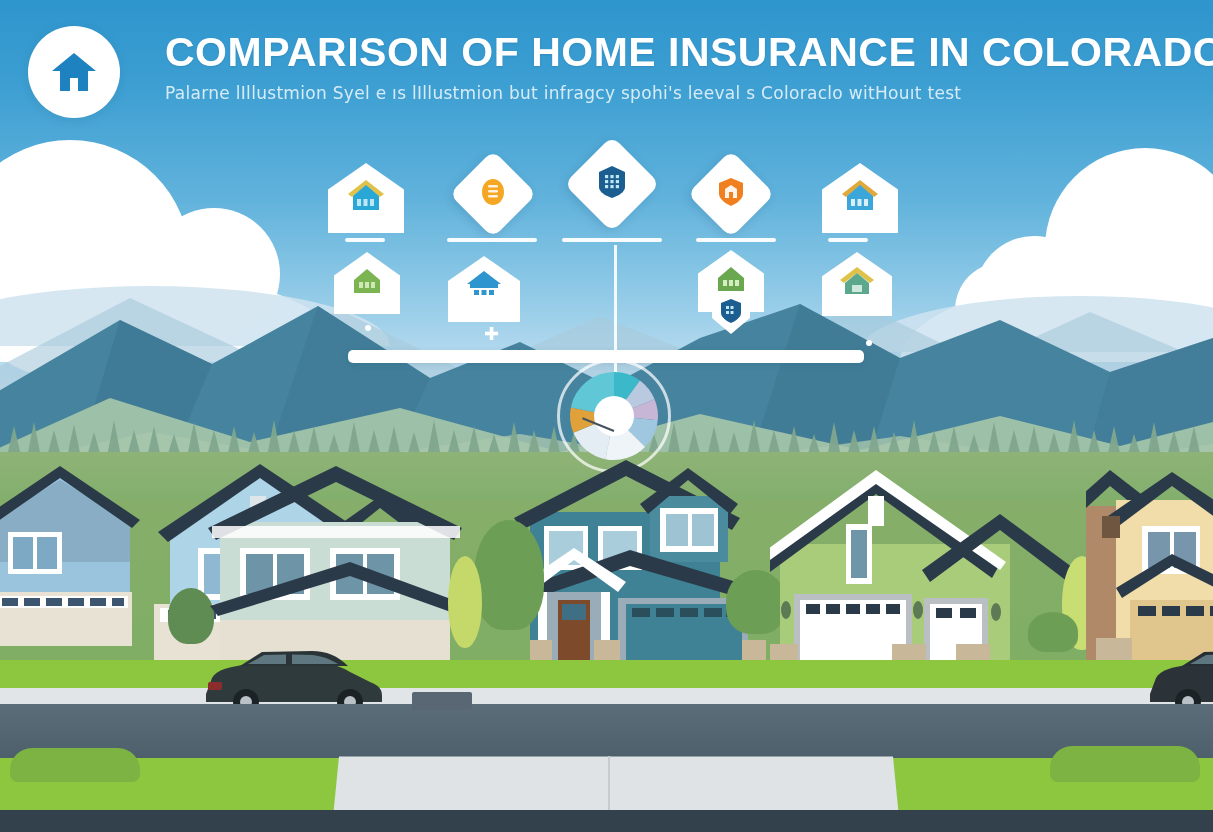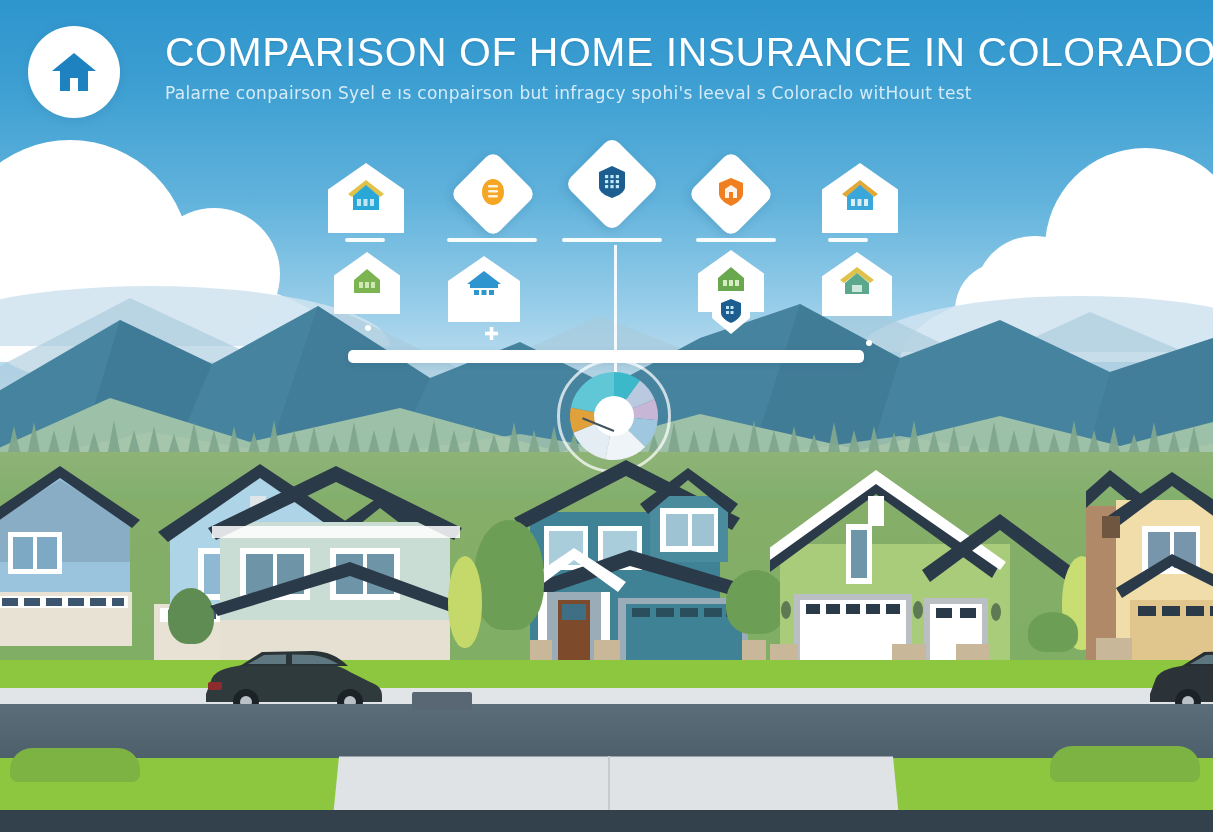--- a/index.html
+++ b/index.html
@@ -40,21 +40,21 @@
   .logo-badge {
     position:absolute; left:28px; top:26px; width:92px; height:92px;
     background:#ffffff; border-radius:50%;
     display:flex; align-items:center; justify-content:center;
     box-shadow:0 2px 10px rgba(20,70,110,.13);
   }
   .logo-badge svg { width:48px; height:44px; display:block; }
 
   .title-block { position:absolute; left:165px; top:30px; width:1000px; }
   .title {
-    color:#ffffff; font-size:41px; font-weight:normal;
+    color:#ffffff; font-size:41px; font-weight:bold;
     letter-spacing:.5px; line-height:1.08; white-space:nowrap;
     text-shadow:0 1px 2px rgba(20,70,110,.18);
     font-family:"Liberation Sans", sans-serif;
   }
   .subtitle {
     margin-top:9px;
     color:#e2f1fa; font-size:17px; font-weight:400;
     letter-spacing:.3px; white-space:nowrap; opacity:.93;
     font-family:"DejaVu Sans", sans-serif;
   }
@@ -172,21 +172,21 @@
   <div class="logo-badge">
     <span>
       <svg viewBox="0 0 48 44">
           <path d="M24 3 L46 21 L38 21 L38 41 L28 41 L28 28 L20 28 L20 41 L10 41 L10 21 L2 21 Z" fill="#1f82c0"></path>
         </svg>
     </span>
   </div>
 
   <div class="title-block">
     <div class="title">COMPARISON OF HOME  INSURANCE  IN  COLORADO</div>
-    <div class="subtitle">Palarne conpairson Syel e ıs conpairson but infragcy spohi's leeval s  Coloraclo witHouıt test</div>
+    <div class="subtitle">Palarne lIllustmion Syel e ıs lIllustmion but infragcy spohi's leeval s  Coloraclo witHouıt test</div>
   </div>
 
   <div class="icon-node" style="left:328px; top:163px;">
     <div class="badge-house">
       <div class="houseform"></div>
       <span class="gi">
         <svg width="40" height="36" viewBox="0 0 40 36">
           <path d="M20 2 L38 16 L34 19 L20 8 L6 19 L2 16 Z" fill="#e0c24a"></path>
           <path d="M20 7 L33 18 L33 32 L7 32 L7 18 Z" fill="#29a8d8"></path>
           <rect x="11" y="21" width="4" height="7" fill="#bfe6f5"></rect>

